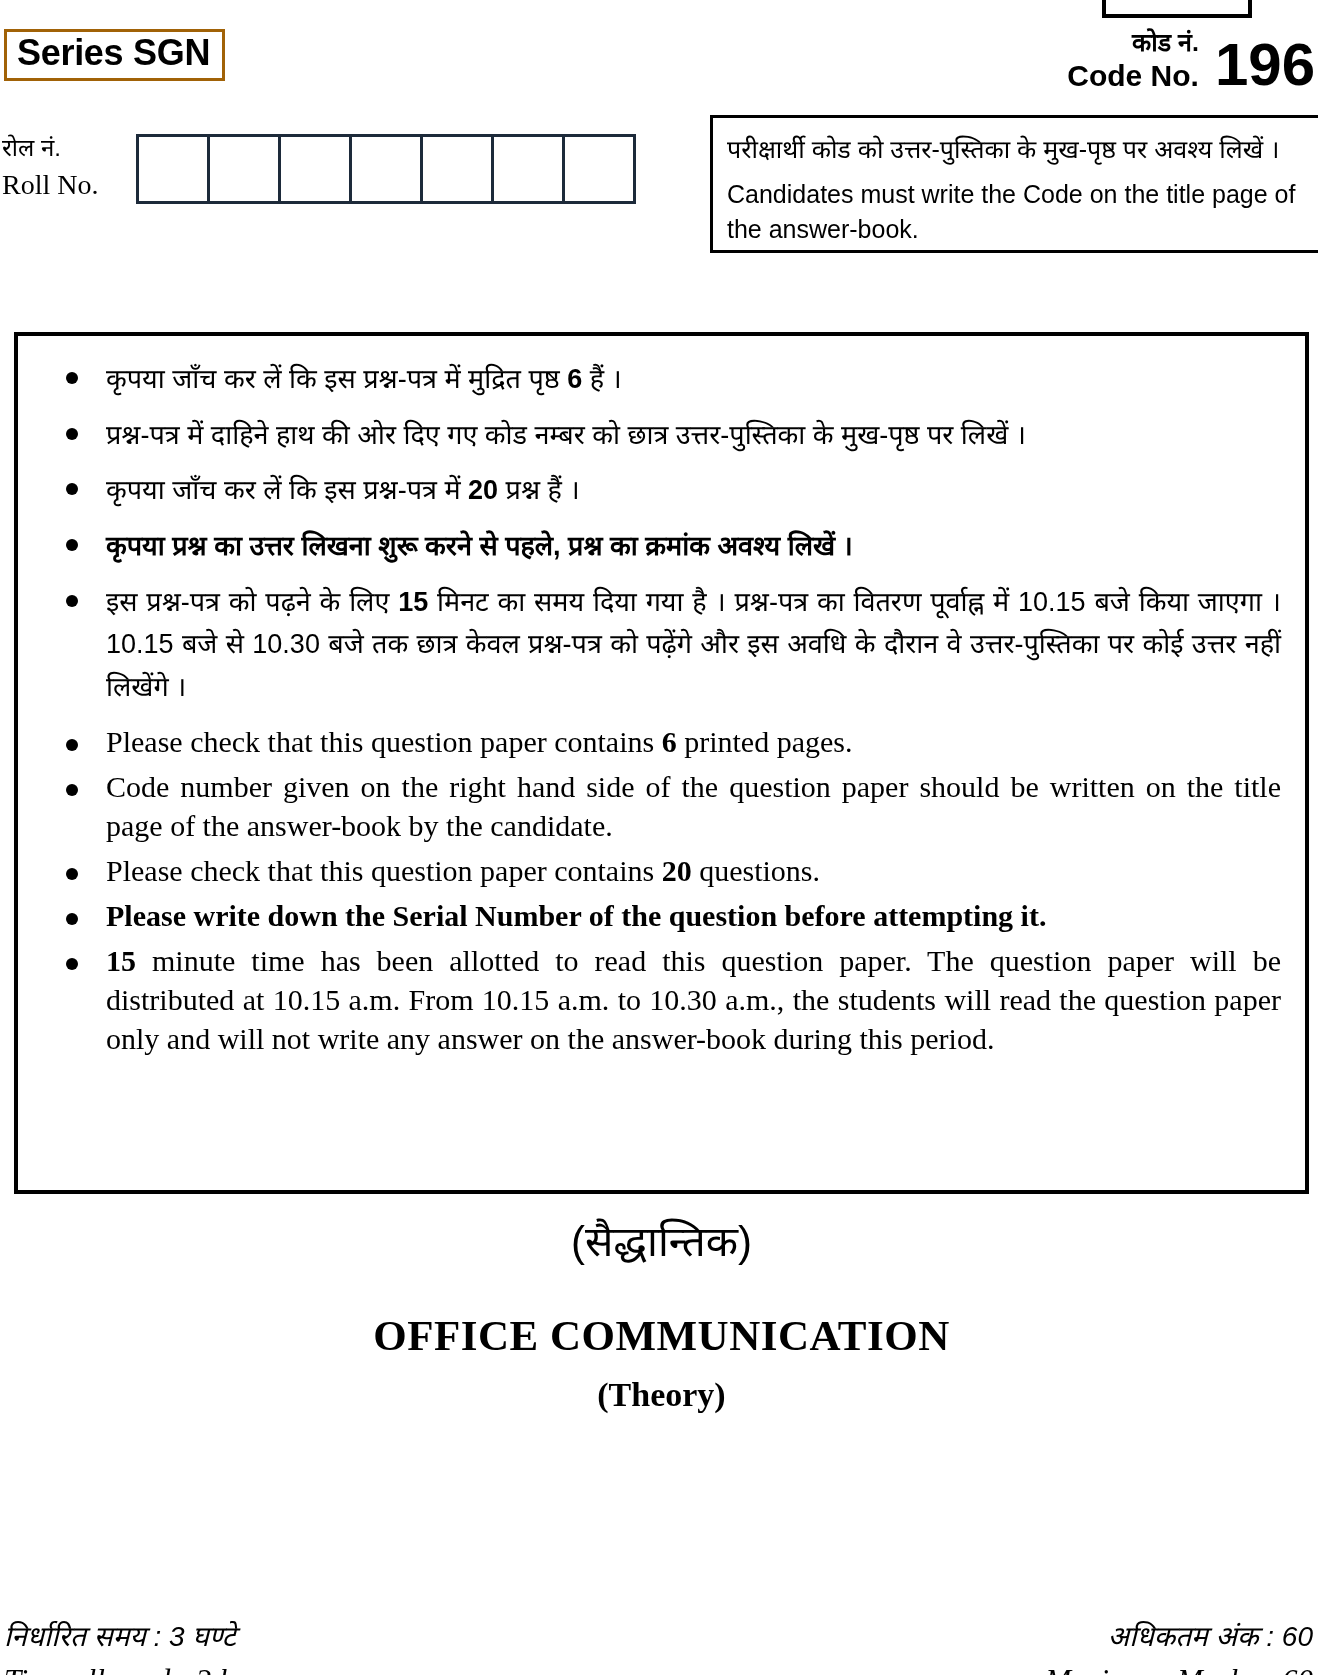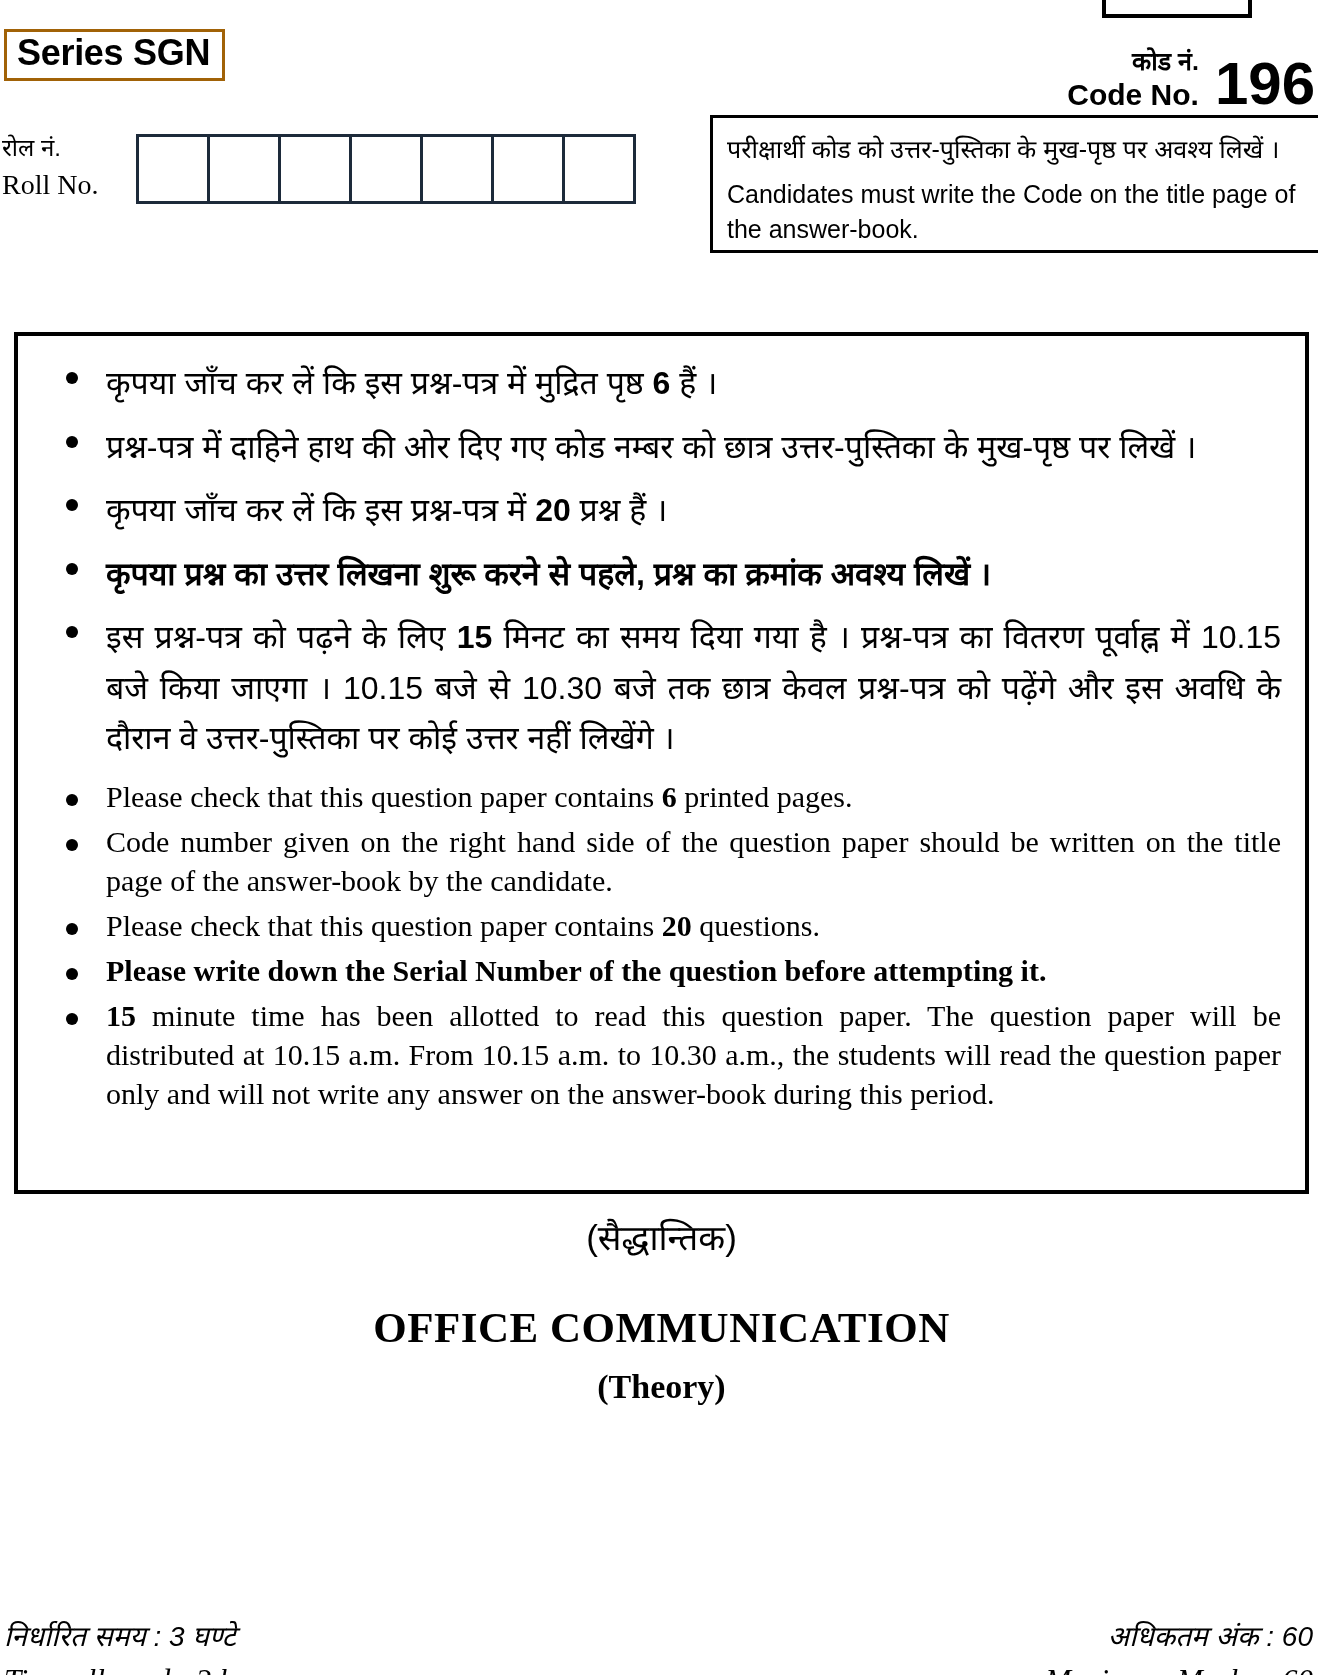--- a/index.html
+++ b/index.html
@@ -82,21 +82,20 @@
   }
   .rollno-cell:first-child { margin-left: 0; }
 
   .codeno-block {
     position: absolute;
     right: 8px;
     top: 28px;
     display: flex;
     align-items: flex-end;
     justify-content: flex-end;
-    margin-top: 19px;
   }
   .codeno-labels {
     font-family: "Liberation Sans", "DejaVu Sans", sans-serif;
     font-weight: bold;
     text-align: right;
     line-height: 1.18;
     padding-bottom: 4px;
   }
   .codeno-labels .hi { font-size: 25px; display: block; }
   .codeno-labels .en { font-size: 30px; display: block; text-align: center; }
@@ -160,21 +159,21 @@
     position: absolute;
     left: 22px;
     top: 14px;
     width: 12px;
     height: 12px;
     border-radius: 50%;
     background: #000;
   }
   .ins-hi {
     font-family: "Liberation Sans", "DejaVu Sans", sans-serif;
-    font-size: 32px;
+    font-size: 27px;
     line-height: 1.58;
   }
   .ins-hi.bold { font-weight: bold; }
   .ins-en {
     font-family: "Liberation Serif", "DejaVu Serif", serif;
     font-size: 30px;
     line-height: 1.3;
   }
   .ins-en.bold { font-weight: bold; }
   .ins-item.tight { margin-bottom: 6px; }
@@ -191,21 +190,21 @@
   }
   .title-hi {
     font-family: "Liberation Sans", "DejaVu Sans", sans-serif;
     font-weight: bold;
     font-size: 44px;
     line-height: 1.2;
     margin: 0;
   }
   .subtitle-hi {
     font-family: "Liberation Sans", "DejaVu Sans", sans-serif;
-    font-size: 35px;
+    font-size: 42px;
     line-height: 1.2;
     margin: 12px 0 0 0;
   }
   .title-en {
     font-family: "Liberation Serif", "DejaVu Serif", serif;
     font-weight: bold;
     font-size: 43px;
     letter-spacing: 0.5px;
     margin: 44px 0 0 0;
   }

